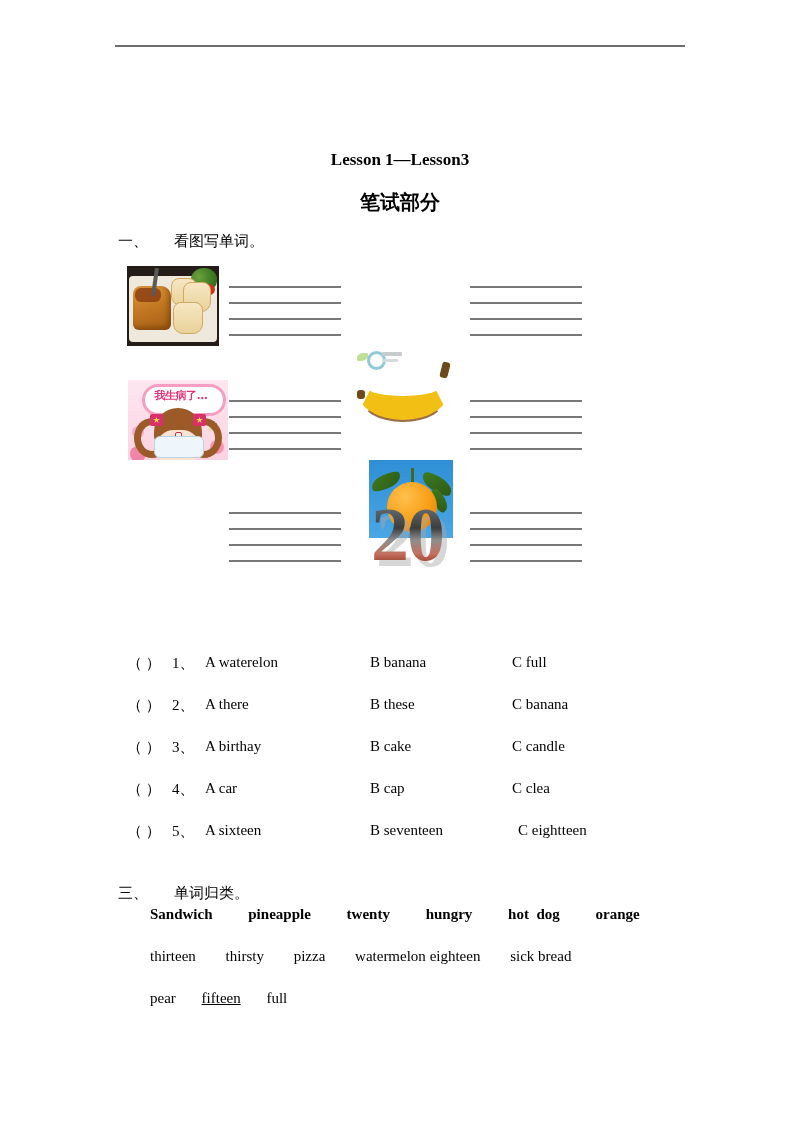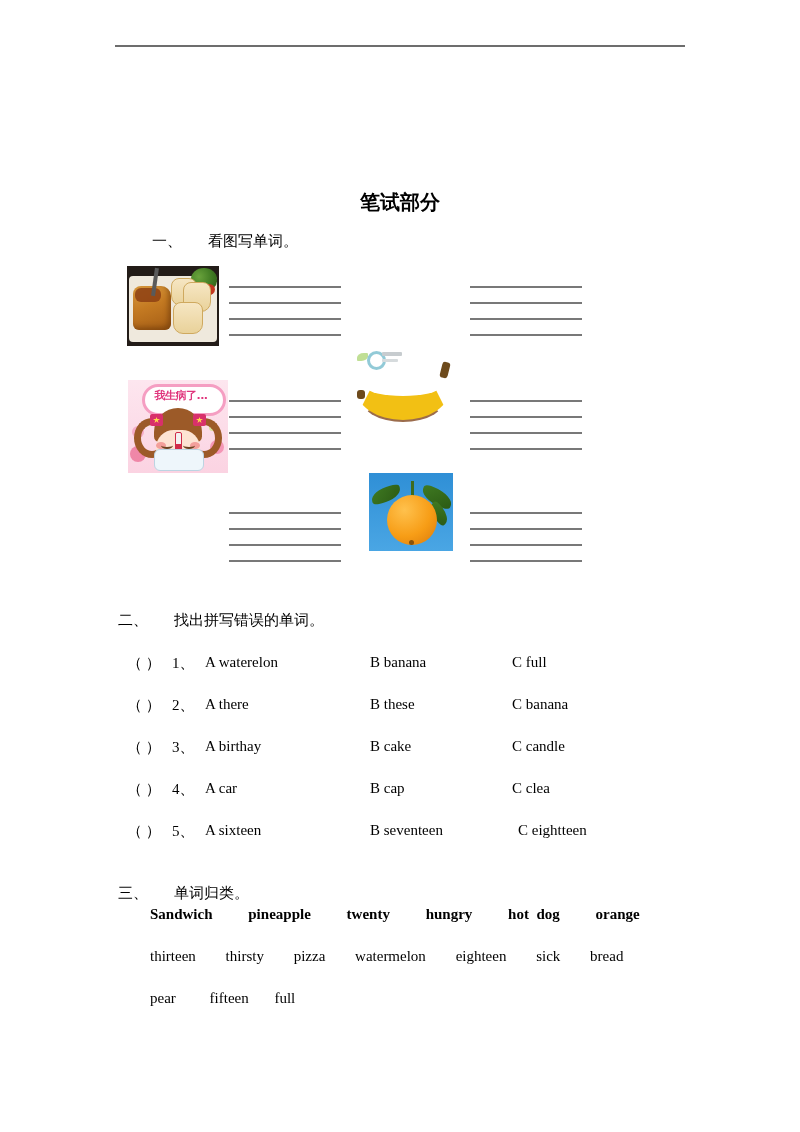--- a/index.html
+++ b/index.html
@@ -66,21 +66,21 @@
   
   .section-heading {
     position: absolute;
     font-size: 15px;
     white-space: nowrap;
   }
   .section-heading .num {
     display: inline-block;
     width: 56px;
   }
-  #sec1-heading { left: 118px; top: 232px; margin-left: 34px; }
+  #sec1-heading { left: 118px; top: 232px; }
   #sec2-heading { left: 118px; top: 611px; }
   #sec3-heading { left: 118px; top: 884px; }
 
   
   .pic-row {
     position: absolute;
     left: 0;
   }
   #pic-row-1 { top: 266px; }
   #pic-row-2 { top: 380px; }
@@ -232,21 +232,21 @@
   }
   .wm-text2 {
     position: absolute; left: 25px; top: 9px;
     width: 16px; height: 3px;
     background: #b6bec2;
     border-radius: 1px;
   }
 
   
   .img-sick {
-    width: 100px; height: 93px;
+    width: 100px; height: 80px;
     background: linear-gradient(180deg,#fde6ef 0%,#fbd3e2 100%);
     text-decoration: underline;
   }
   .sg-dot {
     position: absolute;
     border-radius: 50%;
     opacity: .6;
   }
   .sg-bubble {
     position: absolute;
@@ -485,20 +485,21 @@
     display: inline-block;
   }
 </style>
 </head>
 <body>
 
 <div class="page">
 
   <div class="header-rule"></div>
 
+  <div class="title-sub">Lesson 1—Lesson3</div>
   <div class="title-part">笔试部分</div>
 
   <div class="section-heading" id="sec1-heading">
     <span class="num">一、</span><span>看图写单词。</span>
   </div>
 
   <div class="pic-row" id="pic-row-1">
 
     <div class="pic-cell imgbox img-bread" style="left:127px;">
       <div class="bread-plate"></div>
@@ -593,32 +594,33 @@
   <div class="pic-row" id="pic-row-3">
 
 
     <div class="write-lines" style="left:229px; top:16px;">
       <div class="wline"></div>
         <div class="wline"></div>
         <div class="wline"></div>
         <div class="wline"></div>
     </div>
 
+    <div class="pic-cell numart num-20" style="left:369px;">
+      <span class="ghost">20</span>
+      <span class="base">20</span>
+    </div>
 
     <div class="write-lines" style="left:470px; top:16px;">
       <div class="wline"></div>
         <div class="wline"></div>
         <div class="wline"></div>
         <div class="wline"></div>
     </div>
   </div>
 
-  <div class="section-heading" id="sec2-heading">
-    <span class="num">二、</span><span>找出拼写错误的单词。</span>
-  </div>
 
   <div class="mc-row" style="top:654px;">
     <span class="mc-paren">（      ）</span>
     <span class="mc-num">1、</span>
     <span class="mc-opt a">A waterelon</span>
     <span class="mc-opt b">B banana</span>
     <span class="mc-opt c">C full</span>
   </div>
 
   <div class="mc-row" style="top:696px;">
@@ -663,25 +665,25 @@
     <span class="wb-word" style="margin-right:32px;">twenty</span>
     <span class="wb-word" style="margin-right:32px;">hungry</span>
     <span class="wb-word" style="margin-right:32px; white-space:pre;">hot  dog</span>
     <span class="wb-word">orange</span>
   </div>
 
   <div class="wb-line" style="top:948px;">
     <span class="wb-word" style="margin-right:26px;">thirteen</span>
     <span class="wb-word" style="margin-right:26px;">thirsty</span>
     <span class="wb-word" style="margin-right:26px;">pizza</span>
-    <span class="wb-word" style="margin-right:26px;">watermelon</span>
+    <span class="wb-word" style="">watermelon</span>
     <span class="wb-word" style="margin-right:26px;">eighteen</span>
-    <span class="wb-word" style="margin-right:26px;">sick</span>
+    <span class="wb-word" style="">sick</span>
     <span class="wb-word">bread</span>
   </div>
 
   <div class="wb-line" style="top:990px;">
-    <span class="wb-word" style="margin-right:30px;">pear</span>
-    <span class="wb-word" style="margin-right:22px;">fifteen</span>
+    <span class="wb-word" style="margin-right:22px;">pear</span>
+    <span class="wb-word" style="margin-right:22px;text-decoration:underline;">fifteen</span>
     <span class="wb-word">full</span>
   </div>
 
 </div>
 
 </body></html>

